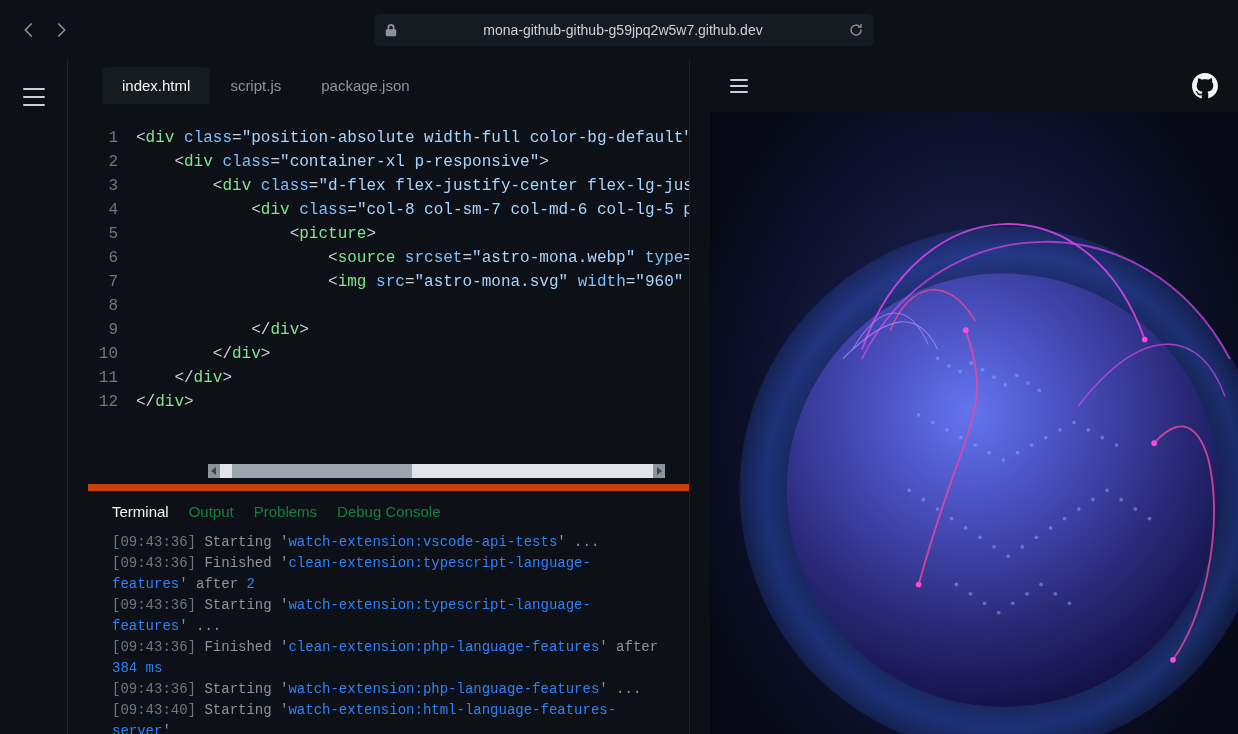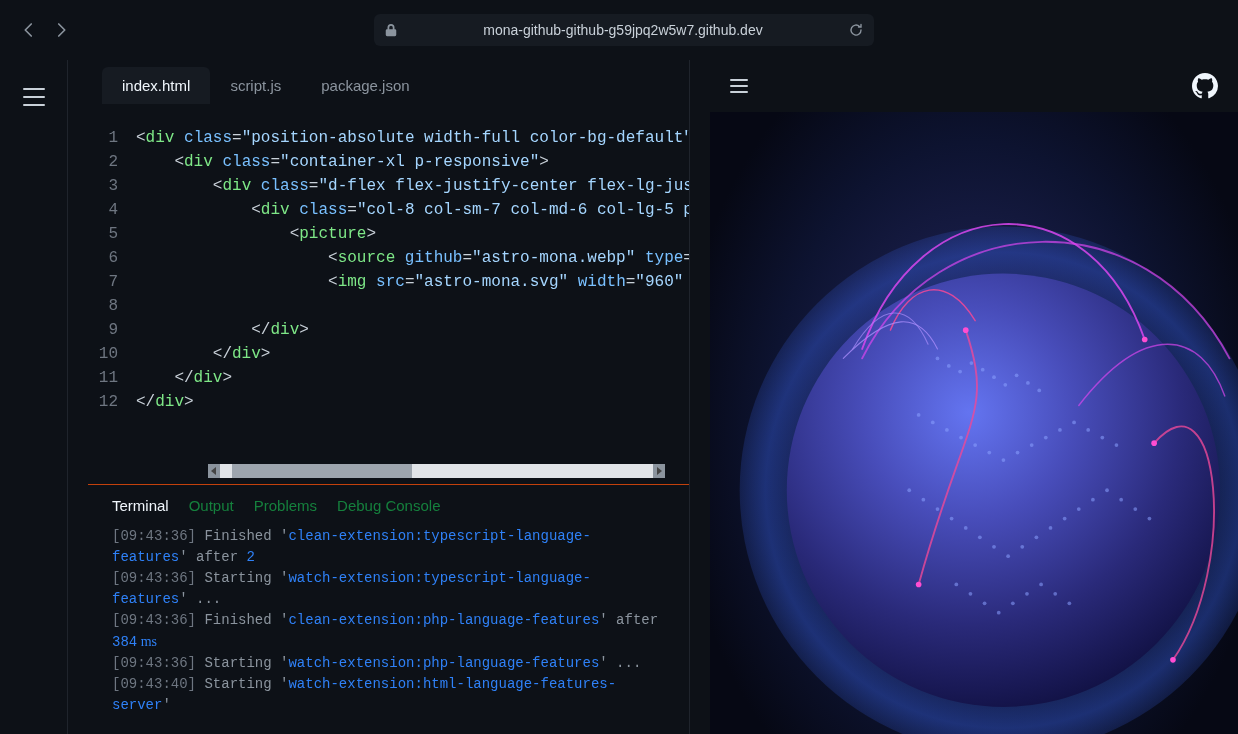--- a/index.html
+++ b/index.html
@@ -27,30 +27,30 @@
   .code { color:#c9d1d9; }
   .p  { color:#c9d1d9;} 
   .t  { color:#7ee787;} 
   .a  { color:#79c0ff;} 
   .s  { color:#a5d6ff;} 
   .hscroll { height:14px; margin:6px 24px 6px 120px; background:#c9d1d9; border-radius:0; position:relative; display:flex; align-items:center;}
   .hscroll .track { flex:1; height:14px; background:#e1e4e8; position:relative;}
   .hscroll .thumb { position:absolute; left:12px; top:0; bottom:0; width:180px; background:#9da5ae;}
   .hscroll .cap { width:12px; height:14px; background:#8b949e; display:flex; align-items:center; justify-content:center;}
   .hscroll .cap svg { width:8px;height:8px; fill:#444;}
-  .panel { border-top:1px solid #c2410c; display:flex; flex-direction:column; height:250px;justify-content:flex-end;}
+  .panel { border-top:7px solid #c2410c; display:flex; flex-direction:column; height:250px;justify-content:flex-end;}
   .panel-tabs { display:flex; gap:20px; padding:12px 24px 8px 24px; font-size:15px;}
   .ptab { color:#15803d; cursor:pointer;}
   .ptab.active { color:#f0f6fc;}
   .term { flex:1; overflow:hidden; font-family:"SFMono-Regular",Consolas,"Liberation Mono",Menlo,monospace; font-size:14px; line-height:21px; padding:4px 24px; color:#8b949e;}
   .term .ts { color:#6e7681;}
   .term .act { color:#8b949e;}
   .term .tk { color:#2f81f7;}
   .term .num { color:#2f81f7;}
-  .term .unit { color:#2f81f7;font-family:Liberation Serif, serif;}
+  .term .unit { color:#2f81f7;}
   .preview { width:528px; background: radial-gradient(ellipse at 50% 55%, #2b2e6e 0%, #1a1e4a 28%, #0d1330 55%, #060814 80%); position:relative; overflow:hidden;}
   .preview-top { position:absolute; top:0; left:0; right:0; height:52px; background:#0d1117; display:flex; align-items:center; justify-content:space-between; padding:0 20px;}
   .preview-top .menu { width:18px;height:14px; display:flex;flex-direction:column;justify-content:space-between; cursor:pointer;}
   .preview-top .menu span{height:2px;background:#c9d1d9;border-radius:1px;display:block;}
   .gh-logo { width:26px;height:26px; fill:#f0f6fc;}
   .globe-wrap { position:absolute; top:110px; left:20px; right:-20px; bottom:-20px;}
   .globe-wrap svg { width:100%; height:100%;}
 </style>
 </head>
 <body>
@@ -92,21 +92,21 @@
           <div class="tab">script.js</div>
           <div class="tab">package.json</div>
         </div>
       <div class="code-area">
         <div class="code-scroll" id="code-lines">
             <div class="code-line"><div class="gutter">1</div><div class="code"><span class="p">&lt;</span><span class="t">div</span><span class="p"> </span><span class="a">class</span><span class="p">=</span><span class="s">"position-absolute width-full color-bg-default"</span><span class="p"> </span><span class="a">styl</span></div></div>
             <div class="code-line"><div class="gutter">2</div><div class="code">    <span class="p">&lt;</span><span class="t">div</span><span class="p"> </span><span class="a">class</span><span class="p">=</span><span class="s">"container-xl p-responsive"</span><span class="p">&gt;</span></div></div>
             <div class="code-line"><div class="gutter">3</div><div class="code">        <span class="p">&lt;</span><span class="t">div</span><span class="p"> </span><span class="a">class</span><span class="p">=</span><span class="s">"d-flex flex-justify-center flex-lg-justify-end</span></div></div>
             <div class="code-line"><div class="gutter">4</div><div class="code">            <span class="p">&lt;</span><span class="t">div</span><span class="p"> </span><span class="a">class</span><span class="p">=</span><span class="s">"col-8 col-sm-7 col-md-6 col-lg-5 position-rel</span></div></div>
             <div class="code-line"><div class="gutter">5</div><div class="code">                <span class="p">&lt;</span><span class="t">picture</span><span class="p">&gt;</span></div></div>
-            <div class="code-line"><div class="gutter">6</div><div class="code">                    <span class="p">&lt;</span><span class="t">source</span><span class="p"> </span><span class="a">github</span><span class="p">=</span><span class="s">"astro-mona.webp"</span><span class="p"> </span><span class="a">type</span><span class="p">=</span><span class="s">"image/webp"</span></div></div>
+            <div class="code-line"><div class="gutter">6</div><div class="code">                    <span class="p">&lt;</span><span class="t">source</span><span class="p"> </span><span class="a">srcset</span><span class="p">=</span><span class="s">"astro-mona.webp"</span><span class="p"> </span><span class="a">type</span><span class="p">=</span><span class="s">"image/webp"</span></div></div>
             <div class="code-line"><div class="gutter">7</div><div class="code">                    <span class="p">&lt;</span><span class="t">img</span><span class="p"> </span><span class="a">src</span><span class="p">=</span><span class="s">"astro-mona.svg"</span><span class="p"> </span><span class="a">width</span><span class="p">=</span><span class="s">"960"</span><span class="p"> </span><span class="a">height</span></div></div>
             <div class="code-line"><div class="gutter">8</div></div>
             <div class="code-line"><div class="gutter">9</div><div class="code">            <span class="p">&lt;/</span><span class="t">div</span><span class="p">&gt;</span></div></div>
             <div class="code-line"><div class="gutter">10</div><div class="code">        <span class="p">&lt;/</span><span class="t">div</span><span class="p">&gt;</span></div></div>
             <div class="code-line"><div class="gutter">11</div><div class="code">    <span class="p">&lt;/</span><span class="t">div</span><span class="p">&gt;</span></div></div>
             <div class="code-line"><div class="gutter">12</div><div class="code"><span class="p">&lt;/</span><span class="t">div</span><span class="p">&gt;</span></div></div>
           </div>
         <div class="hscroll">
           <div class="cap">
               <svg viewBox="0 0 8 8">
@@ -124,20 +124,21 @@
         </div>
       </div>
       <div class="panel">
         <div class="panel-tabs" id="panel-tabs">
             <div class="ptab active">Terminal</div>
             <div class="ptab">Output</div>
             <div class="ptab">Problems</div>
             <div class="ptab">Debug Console</div>
           </div>
         <div class="term" id="terminal">
+            <div><span class="ts">[09:43:36]</span> <span class="act">Starting</span> '<span class="tk">watch-extension:vscode-api-tests</span>'<span class="act"></span><span class="act"> ...</span></div>
             <div><span class="ts">[09:43:36]</span> <span class="act">Finished</span> '<span class="tk">clean-extension:typescript-language-features</span>'<span class="act"> after </span><span class="num">2</span><span class="act"></span></div>
             <div><span class="ts">[09:43:36]</span> <span class="act">Starting</span> '<span class="tk">watch-extension:typescript-language-features</span>'<span class="act"></span><span class="act"> ...</span></div>
             <div><span class="ts">[09:43:36]</span> <span class="act">Finished</span> '<span class="tk">clean-extension:php-language-features</span>'<span class="act"> after </span><span class="num">384</span><span class="unit"> ms</span><span class="act"></span></div>
             <div><span class="ts">[09:43:36]</span> <span class="act">Starting</span> '<span class="tk">watch-extension:php-language-features</span>'<span class="act"></span><span class="act"> ...</span></div>
             <div><span class="ts">[09:43:40]</span> <span class="act">Starting</span> '<span class="tk">watch-extension:html-language-features-server</span>'<span class="act"></span></div>
           </div>
       </div>
     </div>
 
     <div class="preview">

